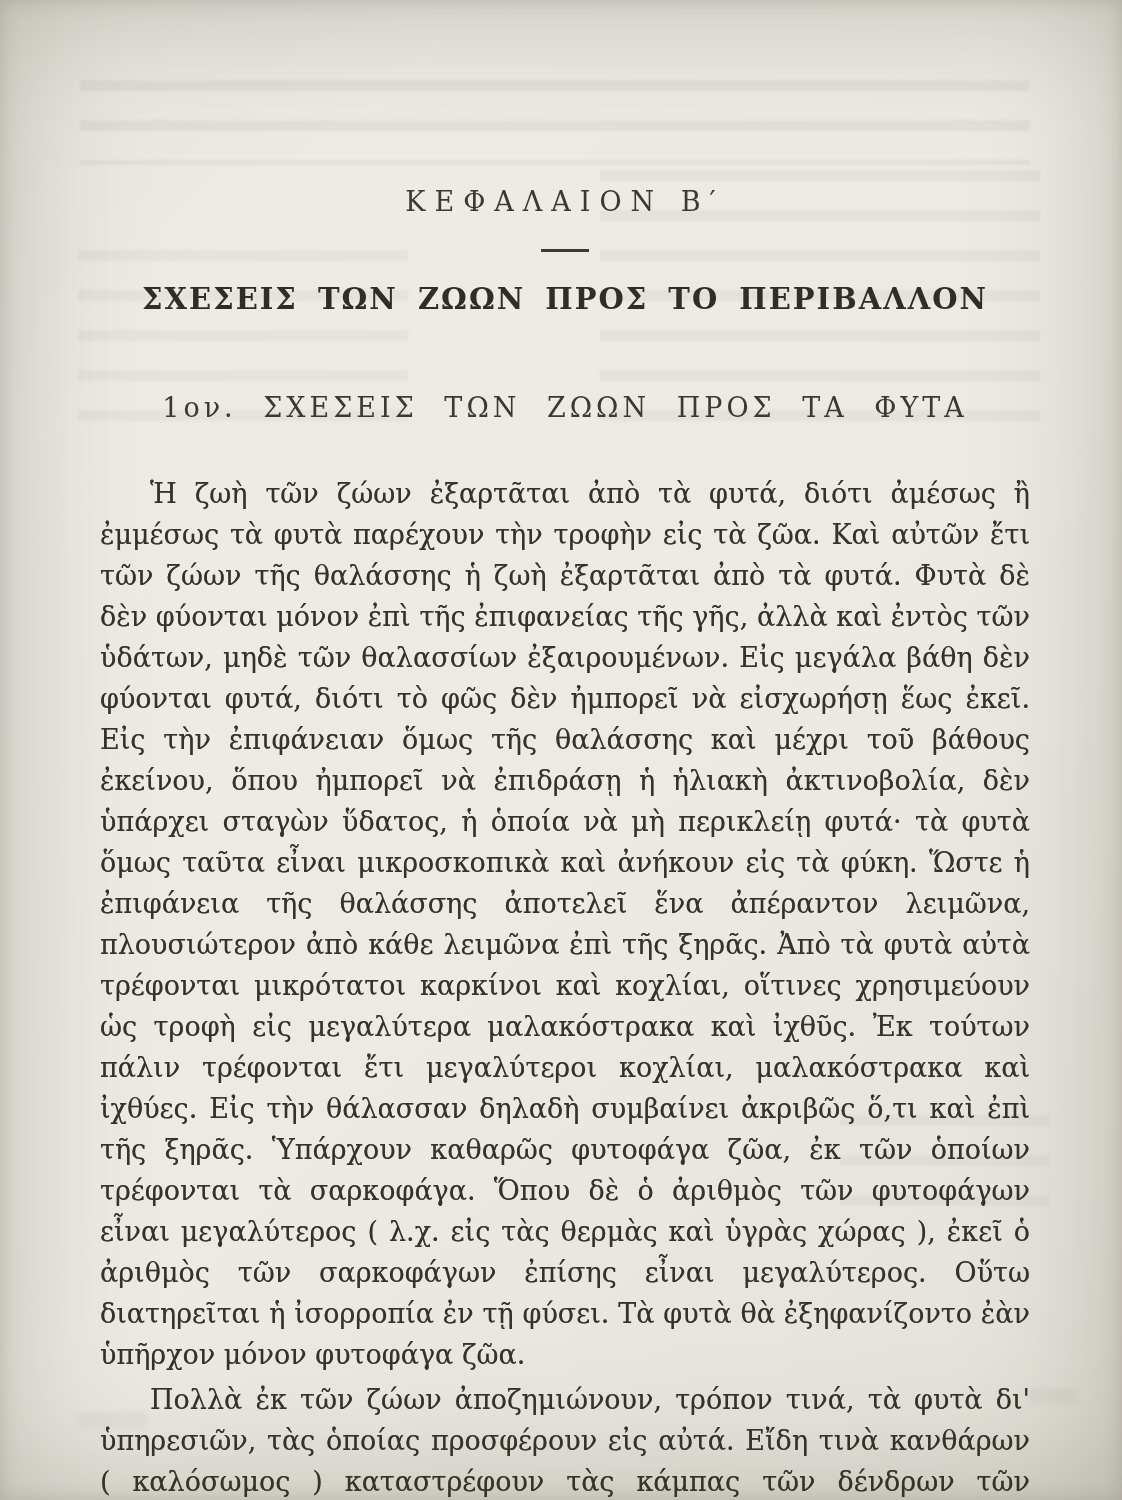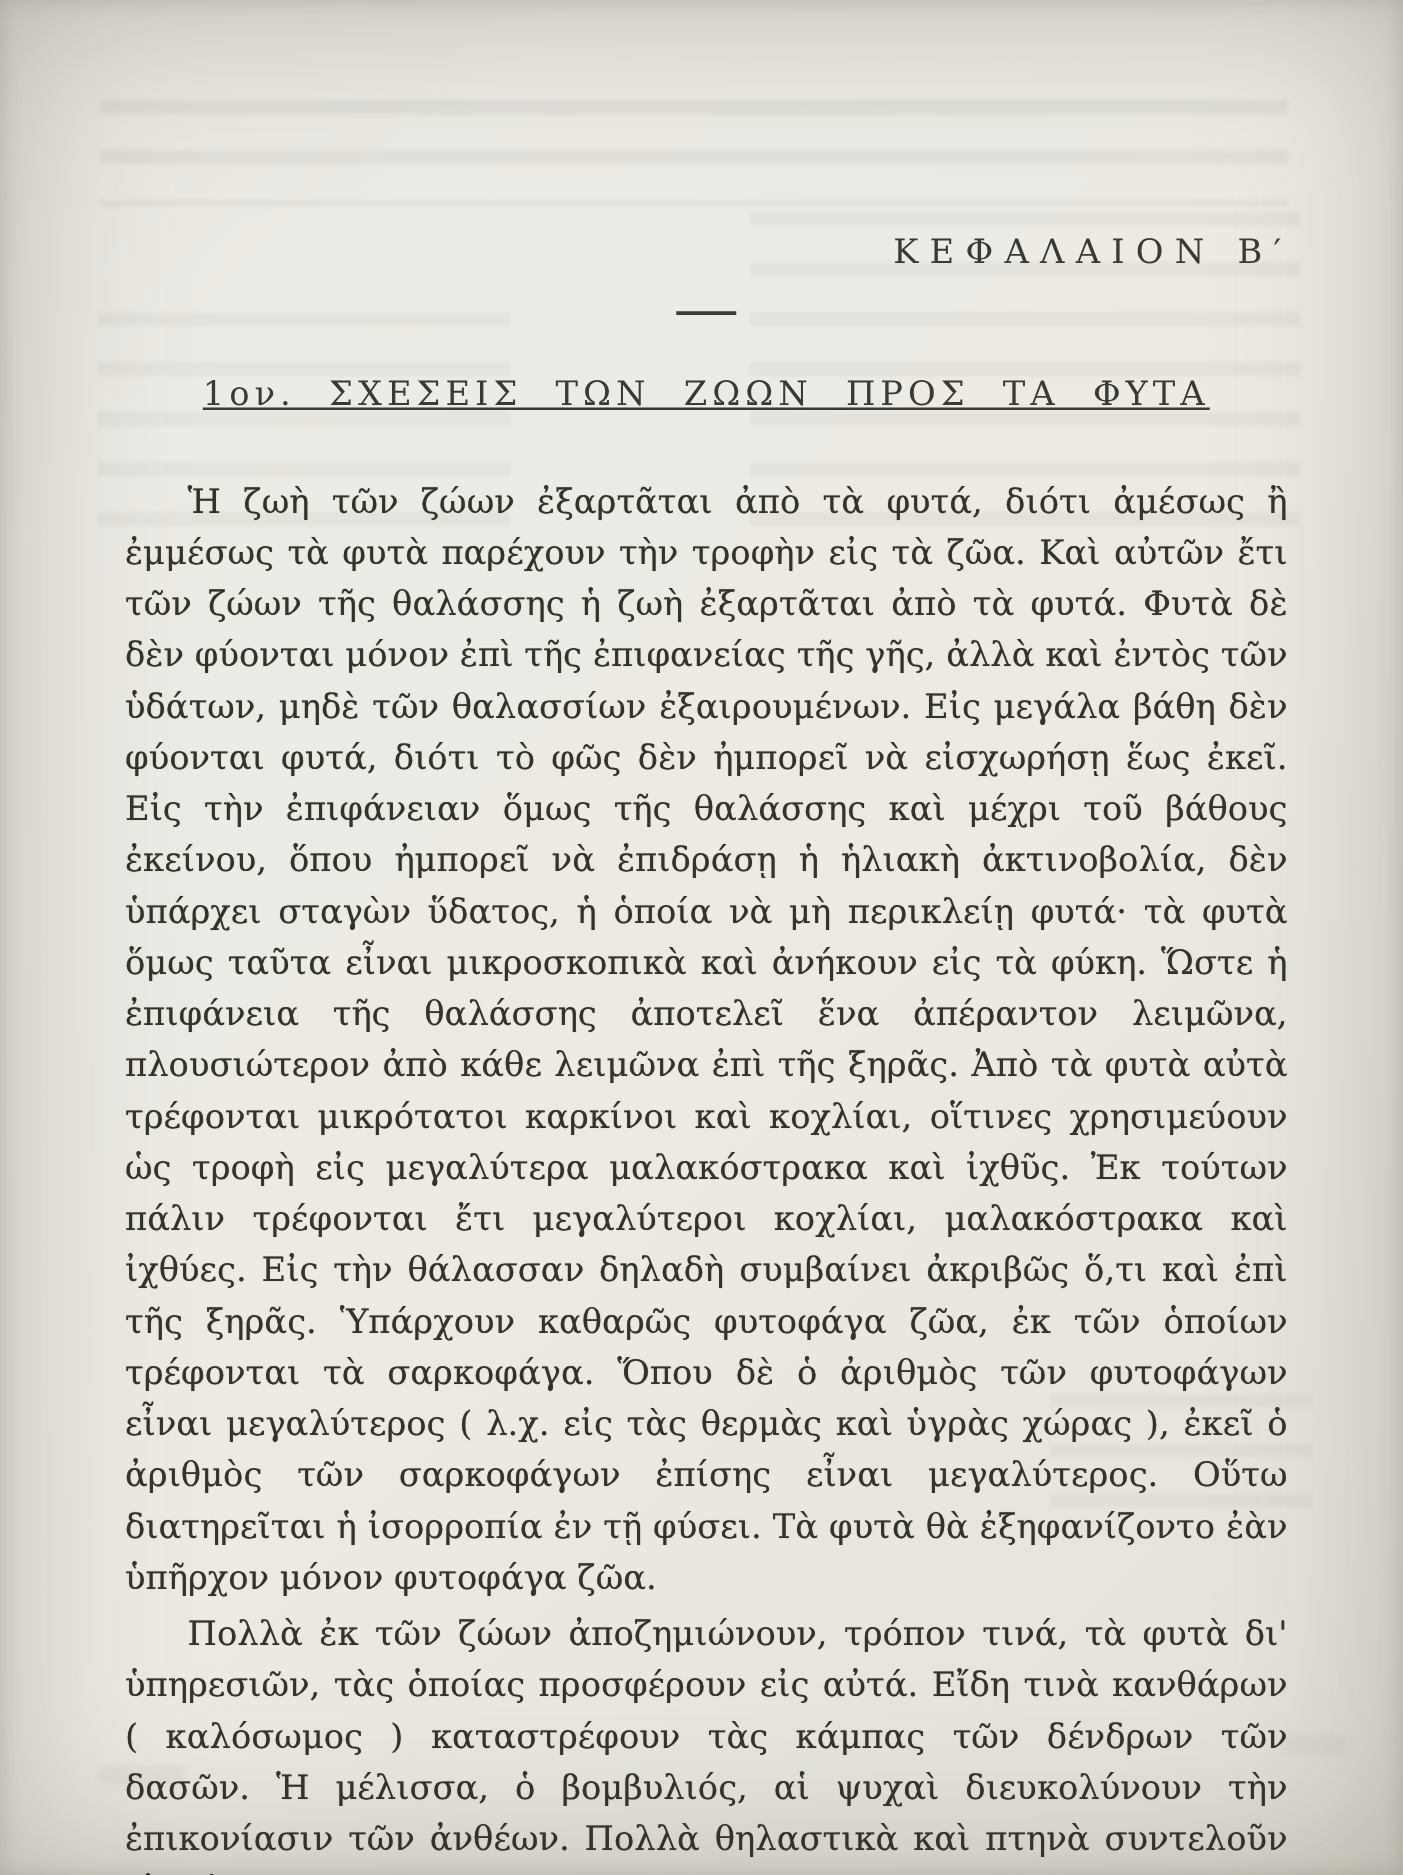--- a/index.html
+++ b/index.html
@@ -42,21 +42,21 @@
   .content {
     position: absolute;
     z-index: 1;
     left: 96px;
     right: 88px;
     top: 0;
     color: #32312c;
   }
   .chapter-heading {
     margin-top: 186px;
-    text-align: right;
+    text-align: center;
     font-size: 27px;
     letter-spacing: 9px;
     color: #3a3934;
     white-space: nowrap;
   }
   .divider {
     width: 48px;
     border: 0;
     border-top: 3px solid #3c3b36;
     margin: 32px auto 0 auto;
@@ -65,28 +65,27 @@
     margin-top: 30px;
     text-align: center;
     font-weight: bold;
     font-size: 29px;
     letter-spacing: 2px;
     word-spacing: 8px;
     color: #2e2d28;
     white-space: nowrap;
   }
   .section-heading {
-    margin-top: 48px;
+    margin-top: 76px;
     text-align: center;
     font-size: 27px;
     letter-spacing: 4px;
     word-spacing: 14px;
     color: #3a3934;
     white-space: nowrap;
-    text-decoration: underline;
   }
   .body-text {
     margin-top: 50px;
     font-size: 27px;
     line-height: 41px;
     text-align: justify;
     color: #343329;
     text-shadow: 0 0 0.6px rgba(52,51,41,0.55);
   }
   .body-text p {
@@ -105,20 +104,21 @@
   <div class="ghost" style="left:840px; top:1115px; width:210px; height:100px; opacity:0.09;"></div>
   <div class="ghost smudge" style="left:78px; top:1412px; width:70px; height:16px;"></div>
   <div class="ghost smudge" style="left:1028px; top:1388px; width:48px; height:16px;"></div>
 
   <div class="content">
 
     <div class="chapter-heading">ΚΕΦΑΛΑΙΟΝ Β′</div>
 
     <hr class="divider">
 
+    <div class="main-title">ΣΧΕΣΕΙΣ ΤΩΝ ΖΩΩΝ ΠΡΟΣ ΤΟ ΠΕΡΙΒΑΛΛΟΝ</div>
 
     <div class="section-heading">1ον. ΣΧΕΣΕΙΣ ΤΩΝ ΖΩΩΝ ΠΡΟΣ ΤΑ ΦΥΤΑ</div>
 
     <div class="body-text">
       <p>Ἡ ζωὴ τῶν ζώων ἐξαρτᾶται ἀπὸ τὰ φυτά, διότι ἀμέσως ἢ ἐμμέσως τὰ φυτὰ παρέχουν τὴν τροφὴν εἰς τὰ ζῶα. Καὶ αὐτῶν ἔτι τῶν ζώων τῆς θαλάσσης ἡ ζωὴ ἐξαρτᾶται ἀπὸ τὰ φυτά. Φυτὰ δὲ δὲν φύονται μόνον ἐπὶ τῆς ἐπιφανείας τῆς γῆς, ἀλλὰ καὶ ἐντὸς τῶν ὑδάτων, μηδὲ τῶν θαλασσίων ἐξαιρουμένων. Εἰς μεγάλα βάθη δὲν φύονται φυτά, διότι τὸ φῶς δὲν ἠμπορεῖ νὰ εἰσχωρήσῃ ἕως ἐκεῖ. Εἰς τὴν ἐπιφάνειαν ὅμως τῆς θαλάσσης καὶ μέχρι τοῦ βάθους ἐκείνου, ὅπου ἠμπορεῖ νὰ ἐπιδράσῃ ἡ ἡλιακὴ ἀκτινοβολία, δὲν ὑπάρχει σταγὼν ὕδατος, ἡ ὁποία νὰ μὴ περικλείῃ φυτά· τὰ φυτὰ ὅμως ταῦτα εἶναι μικροσκοπικὰ καὶ ἀνήκουν εἰς τὰ φύκη. Ὥστε ἡ ἐπιφάνεια τῆς θαλάσσης ἀποτελεῖ ἕνα ἀπέραντον λειμῶνα, πλουσιώτερον ἀπὸ κάθε λειμῶνα ἐπὶ τῆς ξηρᾶς. Ἀπὸ τὰ φυτὰ αὐτὰ τρέφονται μικρότατοι καρκίνοι καὶ κοχλίαι, οἵτινες χρησιμεύουν ὡς τροφὴ εἰς μεγαλύτερα μαλακόστρακα καὶ ἰχθῦς. Ἐκ τούτων πάλιν τρέφονται ἔτι μεγαλύτεροι κοχλίαι, μαλακόστρακα καὶ ἰχθύες. Εἰς τὴν θάλασσαν δηλαδὴ συμβαίνει ἀκριβῶς ὅ,τι καὶ ἐπὶ τῆς ξηρᾶς. Ὑπάρχουν καθαρῶς φυτοφάγα ζῶα, ἐκ τῶν ὁποίων τρέφονται τὰ σαρκοφάγα. Ὅπου δὲ ὁ ἀριθμὸς τῶν φυτοφάγων εἶναι μεγαλύτερος ( λ.χ. εἰς τὰς θερμὰς καὶ ὑγρὰς χώρας ), ἐκεῖ ὁ ἀριθμὸς τῶν σαρκοφάγων ἐπίσης εἶναι μεγαλύτερος. Οὕτω διατηρεῖται ἡ ἰσορροπία ἐν τῇ φύσει. Τὰ φυτὰ θὰ ἐξηφανίζοντο ἐὰν ὑπῆρχον μόνον φυτοφάγα ζῶα.</p>
       <p>Πολλὰ ἐκ τῶν ζώων ἀποζημιώνουν, τρόπον τινά, τὰ φυτὰ δι' ὑπηρεσιῶν, τὰς ὁποίας προσφέρουν εἰς αὐτά. Εἴδη τινὰ κανθάρων ( καλόσωμος ) καταστρέφουν τὰς κάμπας τῶν δένδρων τῶν δασῶν. Ἡ μέλισσα, ὁ βομβυλιός, αἱ ψυχαὶ διευκολύνουν τὴν ἐπικονίασιν τῶν ἀνθέων. Πολλὰ θηλαστικὰ καὶ πτηνὰ συντελοῦν εἰς τὴν</p>
     </div>
 
   </div>
 </div>

